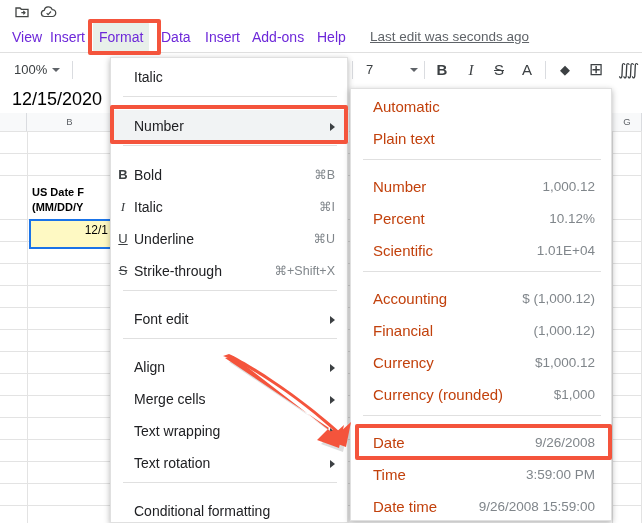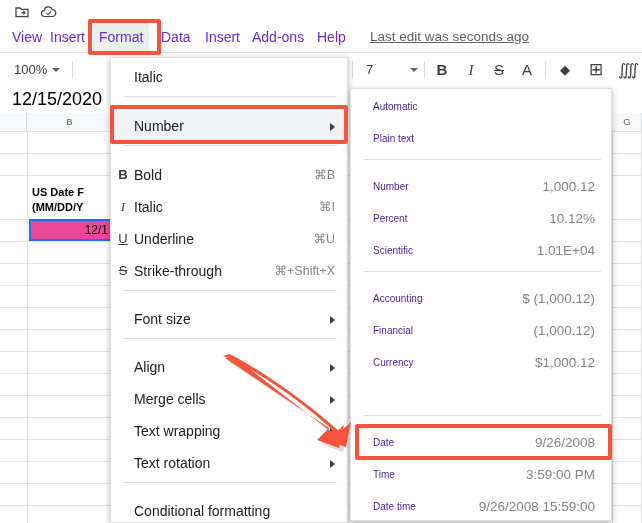--- a/index.html
+++ b/index.html
@@ -54,22 +54,22 @@
     font-size:9.5px;color:#5f6368;border-right:1px solid #dadce0;box-sizing:border-box;
   }
   .gridline-h{position:absolute;height:1px;background:#e3e3e3;}
   .gridline-v{position:absolute;width:1px;background:#e3e3e3;}
   .cell-b3{
     position:absolute;left:30px;top:72px;width:82px;height:34px;
     font-size:11px;font-weight:bold;color:#000;line-height:15px;
     padding-left:2px;box-sizing:border-box;overflow:hidden;
   }
   .cell-b4{
-    position:absolute;left:29px;top:106px;width:84px;height:22px;
-    border:2px solid #1a73e8;background:#ec4899;box-sizing:border-box;
+    position:absolute;left:29px;top:106px;width:84px;height:30px;
+    border:2px solid #1a73e8;background:#fef9c3;box-sizing:border-box;
     font-size:12px;color:#000;text-align:right;line-height:18px;padding-right:3px;
     overflow:hidden;white-space:nowrap;
   }
 
   
   .fmenu{
     position:absolute;left:110px;top:57px;width:238px;height:466px;
     background:#fff;box-shadow:0 2px 6px rgba(0,0,0,.30);
     border:1px solid #e0e0e0;box-sizing:border-box;
   }
@@ -96,21 +96,21 @@
 
   
   .nmenu{
     position:absolute;left:350px;top:88px;width:262px;height:433px;
     background:#fff;box-shadow:0 2px 6px rgba(0,0,0,.30);
     border:1px solid #e0e0e0;box-sizing:border-box;
   }
   .nm-item{position:absolute;left:0;width:262px;height:32px;}
   .nm-item .lbl{
     position:absolute;left:22px;top:0;height:32px;line-height:32px;
-    font-size:10px;color:#4c1d95;white-space:nowrap;
+    font-size:15px;color:#c2410c;white-space:nowrap;
   }
   .nm-item .ex{
     position:absolute;right:18px;top:0;height:32px;line-height:32px;
     font-size:13.5px;color:#80868b;white-space:nowrap;
   }
   .nm-sep{position:absolute;left:12px;width:238px;height:1px;background:#e0e0e0;}
 
   
   .redbox{position:absolute;border:4px solid #F4543C;box-sizing:border-box;border-radius:2px;}
   .arrowwrap{position:absolute;left:218px;top:352px;width:152px;height:108px;pointer-events:none;}
@@ -243,21 +243,21 @@
       <span class="acc">⌘U</span>
     </div>
 
     <div class="fm-item" style="top:197px">
       <span class="gly" style="text-decoration:line-through">S</span>
       <span class="lbl">Strike-through</span>
       <span class="acc">⌘+Shift+X</span>
     </div>
 
     <div class="fm-item" style="top:245px">
-      <span class="lbl">Font size</span>
+      <span class="lbl">Font edit</span>
       <span class="arr"></span>
     </div>
 
     <div class="fm-item" style="top:293px">
       <span class="lbl">Align</span>
       <span class="arr"></span>
     </div>
 
     <div class="fm-item" style="top:325px">
       <span class="lbl">Merge cells</span>
@@ -308,20 +308,24 @@
       <span class="lbl">Accounting</span>
       <span class="ex">$ (1,000.12)</span>
     </div>
     <div class="nm-item" style="top:226px">
       <span class="lbl">Financial</span>
       <span class="ex">(1,000.12)</span>
     </div>
     <div class="nm-item" style="top:258px">
       <span class="lbl">Currency</span>
       <span class="ex">$1,000.12</span>
+    </div>
+    <div class="nm-item" style="top:290px">
+      <span class="lbl">Currency (rounded)</span>
+      <span class="ex">$1,000</span>
     </div>
     <div class="nm-item" style="top:338px">
       <span class="lbl">Date</span>
       <span class="ex">9/26/2008</span>
     </div>
     <div class="nm-item" style="top:370px">
       <span class="lbl">Time</span>
       <span class="ex">3:59:00 PM</span>
     </div>
     <div class="nm-item" style="top:402px">

